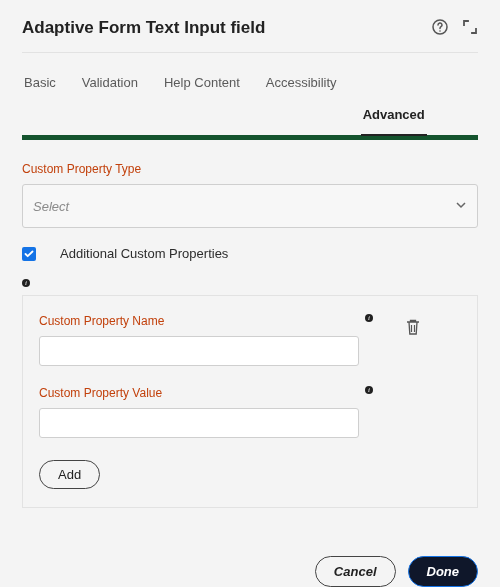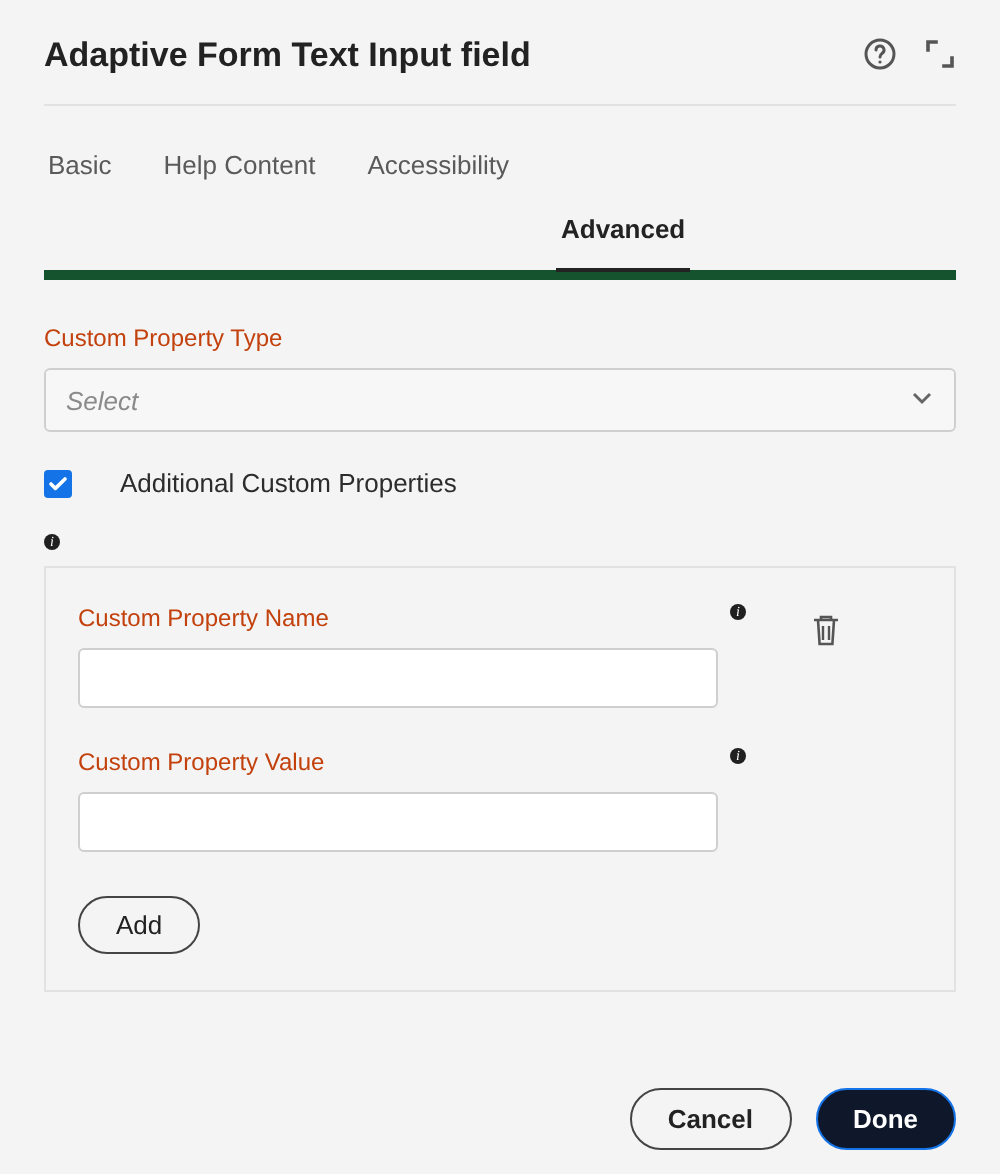--- a/index.html
+++ b/index.html
@@ -63,21 +63,21 @@
     font-size: 12px;
     color: #c2410c;
     display: block;
     margin-bottom: 8px;
   }
   .select {
     display: flex;
     align-items: center;
     justify-content: space-between;
     width: 100%;
-    height: 32px;
+    height: 44px;
     border: 1px solid #cfcfcf;
     background: #f7f7f7;
     border-radius: 3px;
     padding: 0 10px;
     color: #8a8a8a;
     font-style: italic;
     cursor: pointer;
   }
   .select .chev { font-style: normal; color: #666; }
   .checkbox-row {
@@ -176,20 +176,21 @@
     justify-content: flex-end;
     gap: 12px;
     margin-top: 48px;
   }
   .btn {
     padding: 7px 18px;
     border-radius: 16px;
     font-size: 13px;
     font-weight: 600;
     cursor: pointer;
+    font-style: italic;
   }
   .btn-secondary {
     background: transparent;
     border: 1.5px solid #444;
     color: #222;
   }
   .btn-primary {
     background: #0f172a;
     border: 1.5px solid #1473e6;
     color: #fff;
@@ -213,20 +214,21 @@
       <span>
         <svg width="16" height="16" viewBox="0 0 16 16" fill="none">
           <path d="M2 6V2h4M14 10v4h-4" stroke="#555" stroke-width="1.8" stroke-linecap="square"></path>
         </svg>
       </span>
     </div>
   </div>
 
   <div class="tabs">
     <div class="tab">Basic</div>
+    <div class="tab">Validation</div>
     <div class="tab">Help Content</div>
     <div class="tab">Accessibility</div>
     <div class="tab active">Advanced</div>
   </div>
 
   <div class="section">
     <span class="label-small">Custom Property Type</span>
     <div class="select">
       <span>Select</span>
       <span class="chev">

